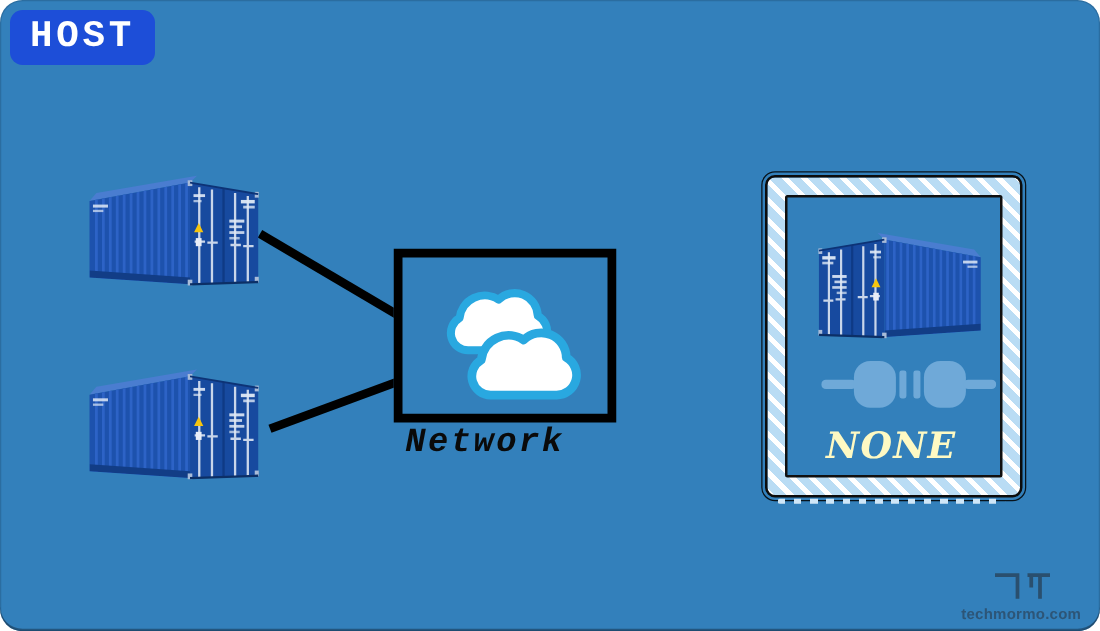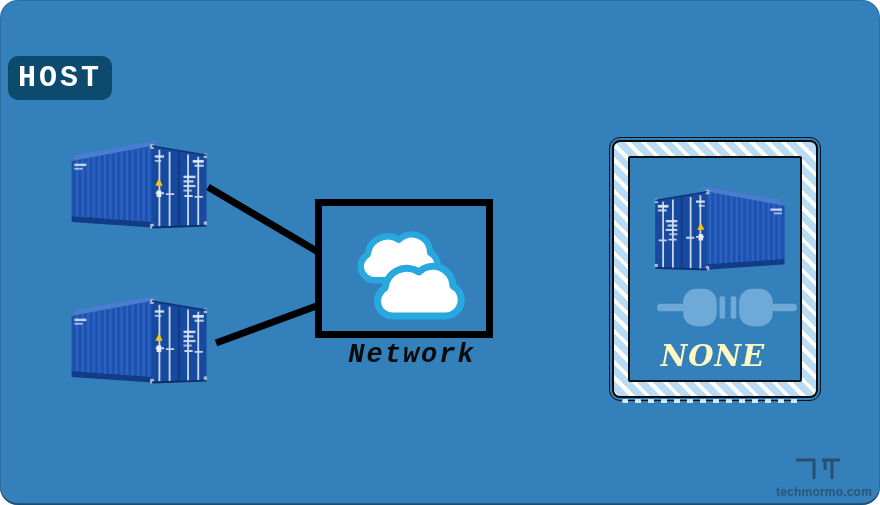--- a/index.html
+++ b/index.html
@@ -4,36 +4,36 @@
 <style>
   html,body{margin:0;padding:0;background:#ffffff;font-family:"Liberation Sans",sans-serif;}
   .canvas{
     position:relative;width:880px;height:505px;background:#3380bb;
     border-radius:18px;overflow:hidden;
     box-shadow:inset 0 -2px 0 rgba(15,35,55,.45), inset 0 0 0 1px rgba(15,35,55,.2);
   }
   .abs{position:absolute;}
   
   .host-badge{
-    left:8px;top:8px;width:104px;height:44px;background:#0c4a6e;border-radius:10px;
-    display:flex;align-items:center;justify-content:center;margin-top:48px;
+    left:8px;top:8px;width:116px;height:44px;background:#1d4ed8;border-radius:10px;
+    display:flex;align-items:center;justify-content:center;
   }
   .host-badge span{
     color:#ffffff;font-family:"Liberation Mono","DejaVu Sans Mono",monospace;
     font-weight:bold;font-size:30px;letter-spacing:3px;line-height:1;
   }
   
   .lines{left:0;top:0;width:880px;height:505px;pointer-events:none;}
   
   .network-box{
     left:315px;top:199px;width:164px;height:125px;border:7px solid #000;background:#3380bb;
   }
   .clouds{left:336px;top:212px;width:150px;height:115px;}
   .network-label{
-    left:312px;top:340px;width:200px;text-align:center;color:#0a0a0a;
+    left:288px;top:340px;width:200px;text-align:center;color:#0a0a0a;
     font-family:"Liberation Mono","DejaVu Sans Mono",monospace;
     font-style:italic;font-weight:bold;font-size:27px;letter-spacing:2px;
   }
   
   .container-img{overflow:visible;}
   .c1{left:66px;top:135px;width:148px;height:98px;}
   .c2{left:66px;top:290px;width:148px;height:98px;}
   .c3{left:648px;top:181px;width:142px;height:94px;transform:scaleX(-1);}
   
   .none-frame{
@@ -52,21 +52,21 @@
     background:repeating-linear-gradient(90deg,#cfe6f7 0 6px,transparent 6px 13px);
     border-radius:2px;
   }
   .plug{left:657px;top:283px;width:140px;height:49px;}
   .none-label{
     left:612px;top:339px;width:202px;text-align:center;color:#fef9c3;
     font-family:"DejaVu Serif","Liberation Serif",serif;
     font-weight:bold;font-style:italic;font-size:29px;letter-spacing:1px;
   }
   
-  .watermark{right:8px;bottom:5px;width:110px;text-align:right;}
+  .watermark{right:8px;bottom:5px;width:110px;text-align:center;}
   .watermark .logo{display:block;margin:0 auto 1px auto;}
   .watermark .wm-text{
     font-size:12px;font-weight:bold;color:#2d5577;letter-spacing:.2px;
     font-family:"Liberation Sans",sans-serif;
   }
 </style>
 </head>
 <body>
 
 <div class="canvas">

